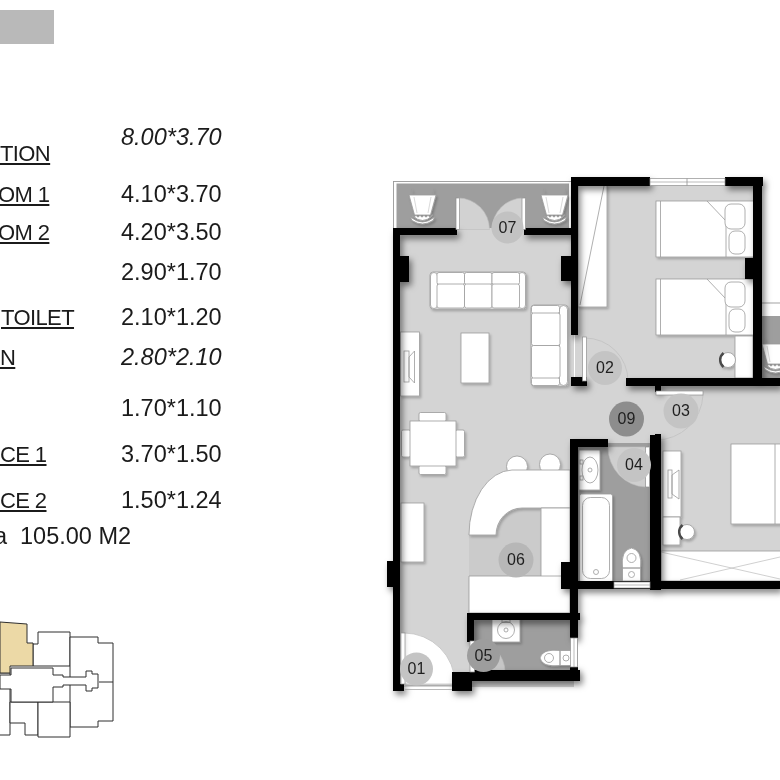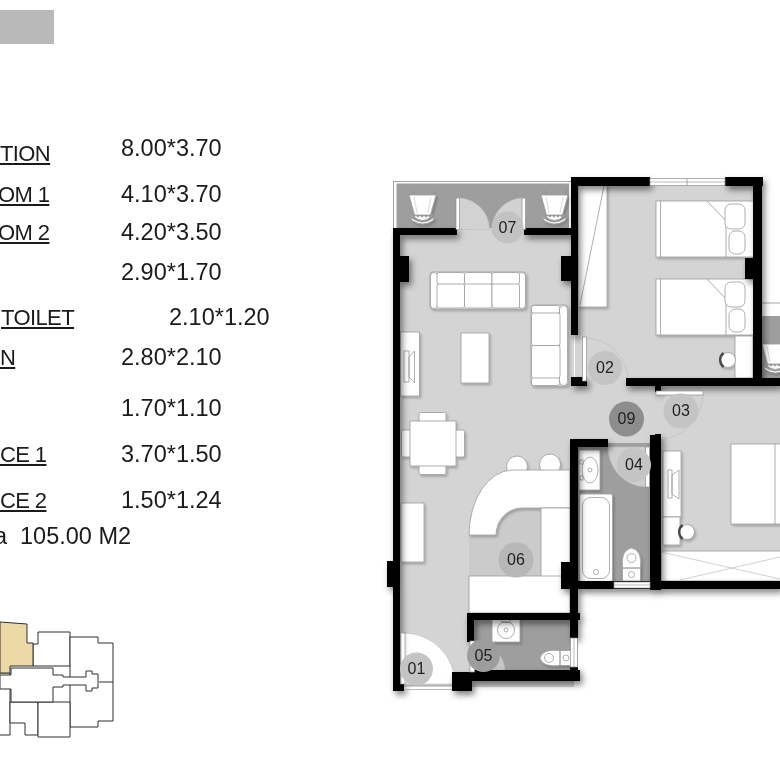--- a/index.html
+++ b/index.html
@@ -6,35 +6,35 @@
   body{font-family:"Liberation Sans", sans-serif;position:relative;-webkit-font-smoothing:antialiased;}
   .lbl{position:absolute;font-size:22px;letter-spacing:-0.6px;color:#1b1b1b;line-height:1;white-space:pre;will-change:transform;text-decoration:underline;}
   .dim{position:absolute;font-size:23.5px;color:#1b1b1b;line-height:1;white-space:pre;will-change:transform;}
 </style>
 </head>
 <body>
 
 <div style="position:absolute;left:0;top:10px;width:54px;height:34px;background:#b9b9b9;"></div>
 
 <div class="lbl" style="left:0px;top:142.5px;">TION</div>
-<div class="dim" style="left:121px;top:137px;">8.00*3.70</div>
+<div class="dim" style="left:121px;top:126px;font-style:italic;">8.00*3.70</div>
 
 <div class="lbl" style="left:-2px;top:183.5px;">OM 1</div>
 <div class="dim" style="left:121px;top:182.5px;">4.10*3.70</div>
 
 <div class="lbl" style="left:-2px;top:221.5px;">OM 2</div>
 <div class="dim" style="left:121px;top:220.5px;">4.20*3.50</div>
 
 <div class="dim" style="left:121px;top:260.5px;">2.90*1.70</div>
 
 <div class="lbl" style="left:1px;top:307px;">TOILET</div>
-<div class="dim" style="left:121px;top:306.0px;margin-left:48px;">2.10*1.20</div>
+<div class="dim" style="left:121px;top:306.0px;">2.10*1.20</div>
 
 <div class="lbl" style="left:0px;top:346.5px;">N</div>
-<div class="dim" style="left:121px;top:345.5px;">2.80*2.10</div>
+<div class="dim" style="left:121px;top:345.5px;font-style:italic;">2.80*2.10</div>
 
 <div class="dim" style="left:121px;top:396.5px;">1.70*1.10</div>
 
 <div class="lbl" style="left:0px;top:443.5px;text-align:center;">CE 1</div>
 <div class="dim" style="left:121px;top:442.5px;">3.70*1.50</div>
 
 <div class="lbl" style="left:0px;top:489.5px;">CE 2</div>
 <div class="dim" style="left:121px;top:488.5px;">1.50*1.24</div>
 
 <div class="dim" style="left:-6.5px;top:524.5px;">a</div>

